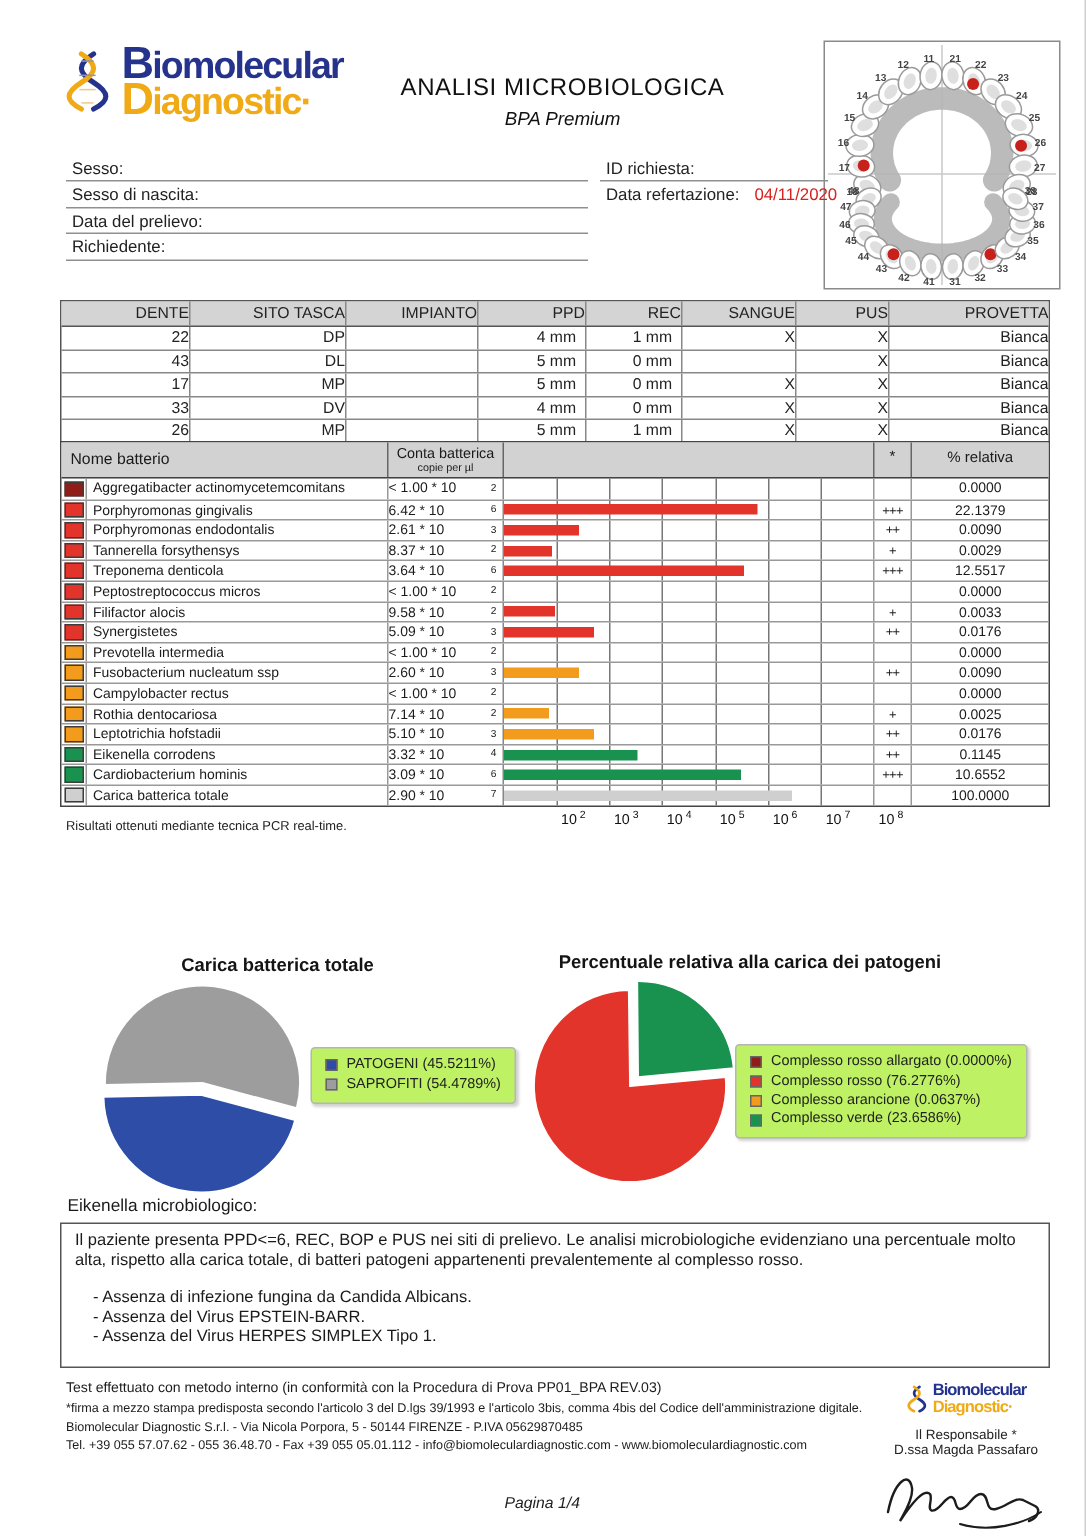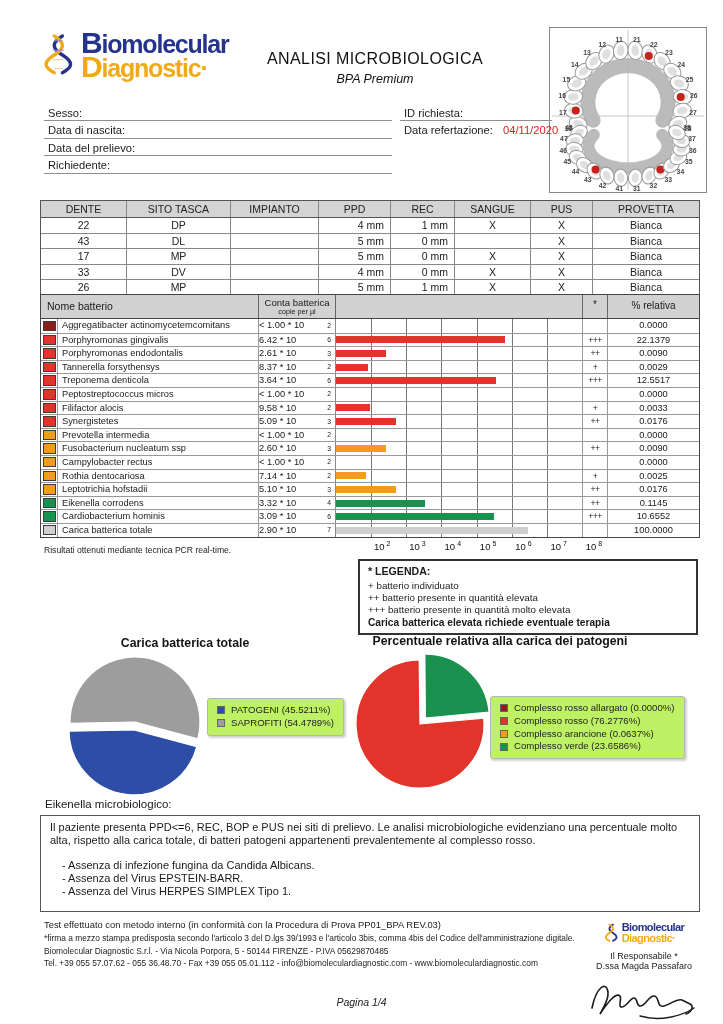--- a/index.html
+++ b/index.html
@@ -26,21 +26,21 @@
   .pf-row { height:17.4px; border-bottom:1px solid #8f8f8f; font-size:11.2px; padding:3px 0 0 4px; color:#222; white-space:nowrap; }
   .pf-row.no-line { border-bottom:none; }
   .pf-value { margin-left:10px; }
   .pf-value.red { color:#d6231e; }
 
   
   .sites-table { position:absolute; left:40px; top:200px; width:660px; border:1.5px solid #555; font-size:10.5px; background:#fff; }
   .s-head { display:flex; background:#d4d4d4; border-bottom:1px solid #555; }
   .s-row { display:flex; }
   .s-row + .s-row { border-top:1px solid #888; }
-  .s-cell, .s-hcell { height:14.5px; line-height:14px; text-align:center; overflow:hidden; }
+  .s-cell, .s-hcell { height:14.5px; line-height:14px; text-align:right; overflow:hidden; }
   .s-hcell { height:16px; line-height:16px; color:#222; }
   .s-cell { color:#222; }
   .w0{width:86px}.w1{width:104px}.w2{width:88px}.w3{width:72px}.w4{width:64px}.w5{width:76px}.w6{width:62px}.w7{flex:1}
   .s-hcell:not(:last-child), .s-cell:not(:last-child) { border-right:1px solid #888; }
   .s-cell.w3, .s-cell.w4 { text-align:right; padding-right:6px; }
 
   
   .bact { position:absolute; left:40px; top:294px; width:660px; border:1px solid #444; background:#fff; font-size:9px; }
   .b-head { display:flex; background:#d2d2d2; border-bottom:1px solid #444; height:24px; }
   .bh-name { width:217px; font-size:10.5px; padding:5px 0 0 6px; }
@@ -300,21 +300,21 @@
         <g transform="rotate(115.0 126.9 104.5)">
           <ellipse cx="126.9" cy="104.5" rx="6.8" ry="8.6" fill="#ffffff" stroke="#9a9a9a" stroke-width="1"></ellipse>
           <ellipse cx="126.9" cy="104.5" rx="3.5" ry="5.0" fill="#d9d9d9" opacity="0.85"></ellipse>
         </g>
         <text x="136.9" y="99.8" font-size="6.8" font-weight="bold" fill="#444" text-anchor="middle" dominant-baseline="central" font-family="Liberation Sans, sans-serif">38</text>
       </svg>
   </div>
 
   <div class="patient-left">
       <div class="pf-row"><span class="pf-label">Sesso:</span></div>
-      <div class="pf-row"><span class="pf-label">Data di nascita:</span></div>
+      <div class="pf-row"><span class="pf-label">Sesso di nascita:</span></div>
       <div class="pf-row"><span class="pf-label">Data del prelievo:</span></div>
       <div class="pf-row"><span class="pf-label">Richiedente:</span></div>
     </div>
   <div class="patient-right">
       <div class="pf-row"><span class="pf-label">ID richiesta:</span><span class="pf-value"></span></div>
       <div class="pf-row no-line"><span class="pf-label">Data refertazione:</span><span class="pf-value red">04/11/2020</span></div>
     </div>
 
   <div class="sites-table">
     <div class="s-head">
@@ -683,29 +683,20 @@
       <span class="tick" style="left: 0%;">10<sup>2</sup></span>
       <span class="tick" style="left: 14.2857%;">10<sup>3</sup></span>
       <span class="tick" style="left: 28.5714%;">10<sup>4</sup></span>
       <span class="tick" style="left: 42.8571%;">10<sup>5</sup></span>
       <span class="tick" style="left: 57.1429%;">10<sup>6</sup></span>
       <span class="tick" style="left: 71.4286%;">10<sup>7</sup></span>
       <span class="tick" style="left: 85.7143%;">10<sup>8</sup></span>
     </div>
   <div class="footnote">Risultati ottenuti mediante tecnica PCR real-time.</div>
 
-  <div class="legenda">
-    <div class="lg-title">* LEGENDA:</div>
-    <div>
-        <div class="lg-line">+ batterio individuato</div>
-        <div class="lg-line">++ batterio presente in quantità elevata</div>
-        <div class="lg-line">+++ batterio presente in quantità molto elevata</div>
-      </div>
-    <div class="lg-bold">Carica batterica elevata richiede eventuale terapia</div>
-  </div>
 
   <div class="pie-title pt-left">Carica batterica totale</div>
   <svg class="pie-svg ps-left" width="180" height="158">
       <path d="M87,74 L149.79,90.82 A65,65 0 0 1 22.01,75.28 Z" fill="#2d4da6" stroke="#ffffff" stroke-width="1.2" transform="translate(-1.0,7.9)"></path>
       <path d="M87,74 L22.01,75.28 A65,65 0 1 1 149.79,90.82 Z" fill="#9d9d9d" stroke="#ffffff" stroke-width="1.2" transform="translate(0.0,0.0)"></path>
     </svg>
   <div class="plegend plg-left">
       <div class="pl-item">
         <span class="pl-sq" style="background: rgb(45, 77, 166);"></span>
         <span>PATOGENI (45.5211%)</span>

